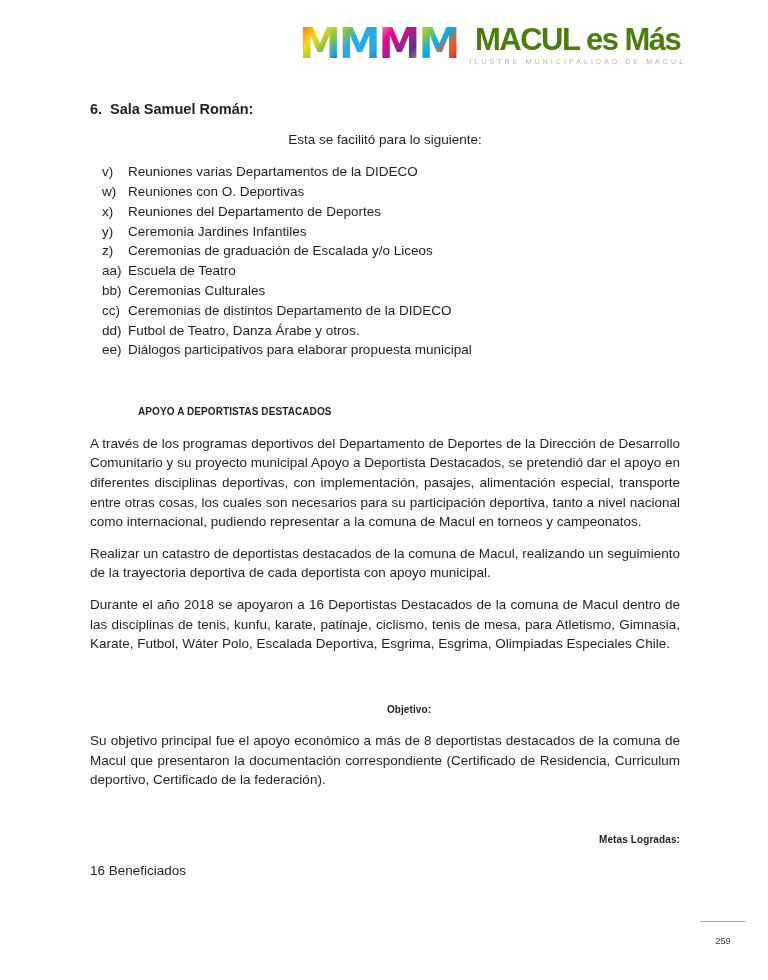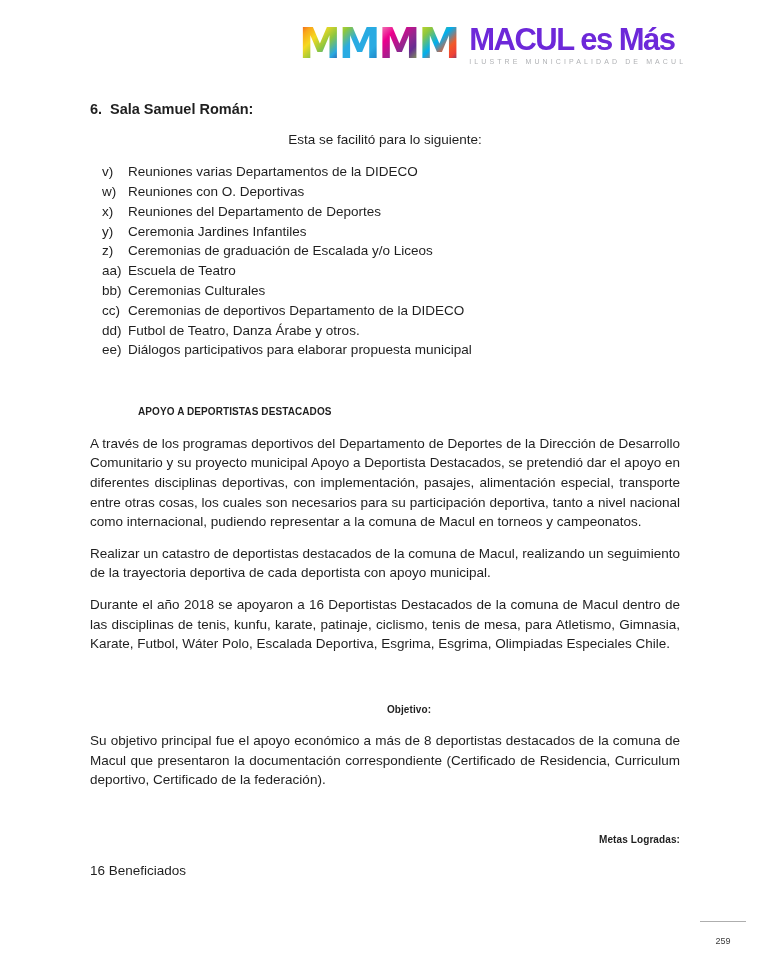--- a/index.html
+++ b/index.html
@@ -38,22 +38,23 @@
   .m2 { background-image: linear-gradient(135deg,#d7df23 0%,#8dc63f 16%,#29abe2 38%,#29abe2 72%,#1b75bc 100%); }
   .m3 { background-image: linear-gradient(135deg,#f49ac1 0%,#ec008c 28%,#92278f 58%,#662d91 74%,#8dc63f 100%); }
   .m4 { background-image: linear-gradient(135deg,#d7df23 0%,#8dc63f 22%,#00aeef 46%,#f15a29 68%,#ef4136 82%,#2b3990 100%); }
 
   .logo-text { margin-left: 11px; padding-top: 1px; }
   .logo-title {
     font-weight: bold;
     font-size: 31px;
     line-height: 30px;
     letter-spacing: -1.5px;
-    color: #6d28d9;
+    color: #4d7c0f;
     white-space: nowrap;
+    text-align: center;
   }
   .logo-subtitle {
     margin-top: 3px;
     font-size: 7px;
     letter-spacing: 3.1px;
     color: #b0b2b5;
     white-space: nowrap;
   }
 
   
@@ -161,21 +162,21 @@
       <li>
           <span class="marker">aa)</span>
           <span>Escuela de Teatro</span>
         </li>
       <li>
           <span class="marker">bb)</span>
           <span>Ceremonias Culturales</span>
         </li>
       <li>
           <span class="marker">cc)</span>
-          <span>Ceremonias de deportivos Departamento de la DIDECO</span>
+          <span>Ceremonias de distintos Departamento de la DIDECO</span>
         </li>
       <li>
           <span class="marker">dd)</span>
           <span>Futbol de Teatro, Danza Árabe y otros.</span>
         </li>
       <li>
           <span class="marker">ee)</span>
           <span>Diálogos participativos para elaborar propuesta municipal</span>
         </li>
     </ul>

